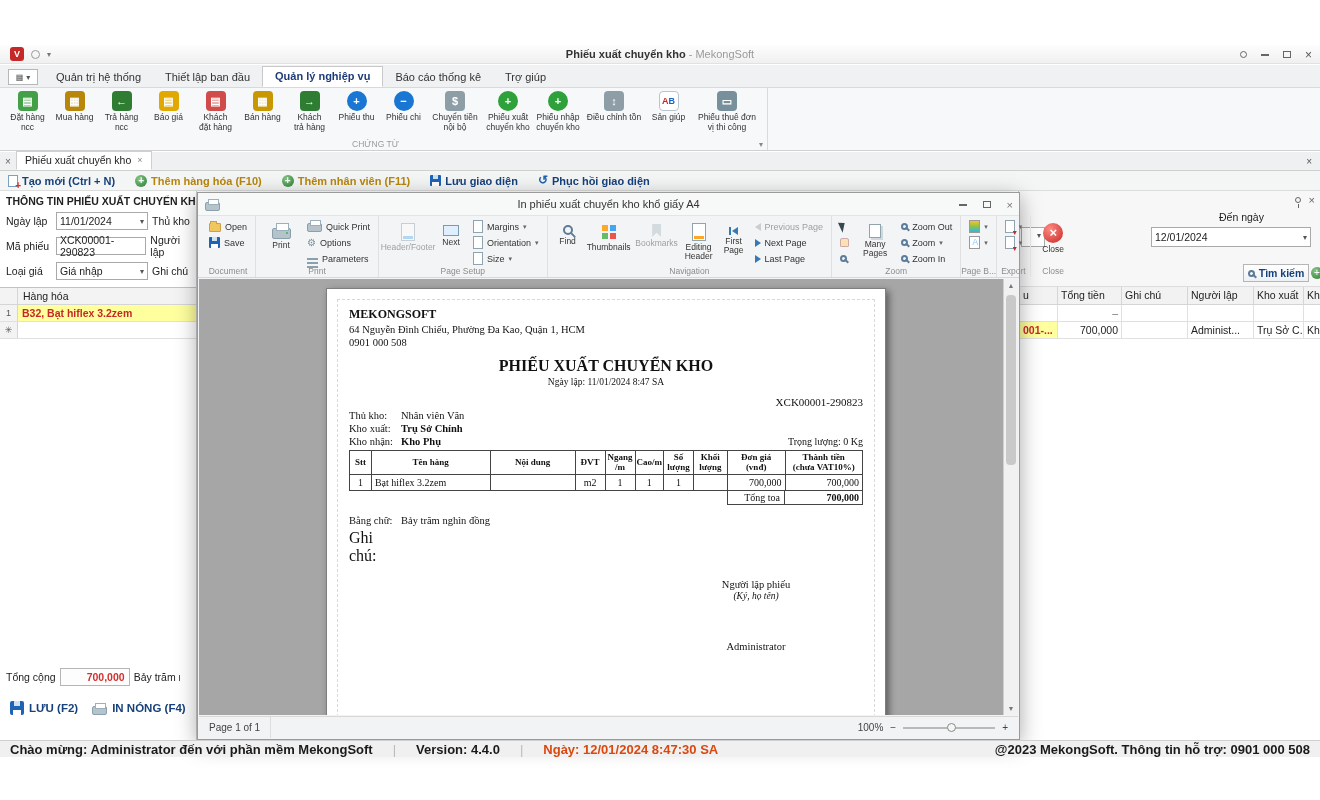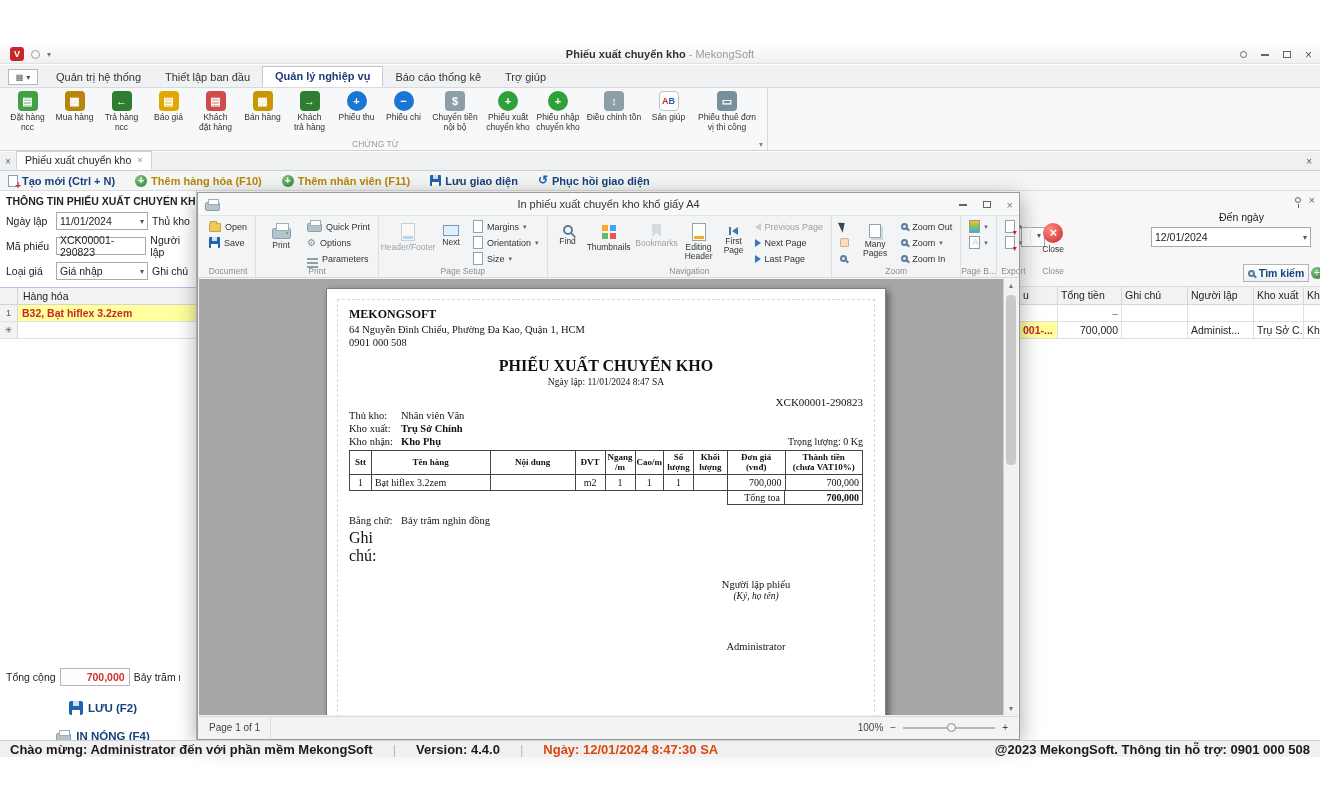--- a/index.html
+++ b/index.html
@@ -86,21 +86,21 @@
   .lp-gh { display:flex; height:17px; background:#f3f3f4; border-bottom:1px solid #d5d5d5; align-items:center; }
   .lp-gh .mk { width:18px; border-right:1px solid #d5d5d5; height:100%; }
   .lp-gh .cn { padding-left:5px; }
   .lp-gr { display:flex; height:17px; border-bottom:1px solid #e0e0e0; align-items:center; }
   .lp-gr .mk { width:18px; border-right:1px solid #d5d5d5; height:100%; text-align:center; font-size:9px; color:#555; line-height:17px; background:#f3f3f4; }
   .lp-gr .cell { flex:1; height:100%; line-height:17px; padding-left:4px; }
   .lp-gr.item .cell { background:#ffff9e; color:#c62828; font-weight:bold; white-space:nowrap; overflow:hidden; }
   .lp-total { position:absolute; left:0; top:477px; width:100%; display:flex; align-items:center; gap:4px; padding-left:6px; font-size:10.5px; }
   .lp-total .box { width:70px; height:18px; border:1px solid #b5b5b5; background:#fdfdfd; color:#d32f2f; font-weight:bold; text-align:right; line-height:17px; padding-right:4px; }
   .lp-total .words { color:#222; white-space:nowrap; overflow:hidden; width:46px; }
-  .lp-buttons { position:absolute; left:0; top:510px; width:100%; display:flex; gap:14px; padding-left:10px; align-items:center;flex-direction:column; }
+  .lp-buttons { position:absolute; left:0; top:510px; width:100%; display:flex; gap:14px; padding-left:10px; align-items:center; }
   .lp-btn { display:flex; gap:5px; align-items:center; color:#16417c; font-weight:bold; font-size:11.5px; }
   .flp2 { width:14px; height:14px; background:#1e63b4; position:relative; border-radius:2px; }
   .flp2::before { content:""; position:absolute; top:0; left:4px; width:6px; height:5px; background:#cfe0f2; }
   .flp2::after { content:""; position:absolute; bottom:0; left:3px; width:8px; height:5px; background:#fff; }
   .prn-s { width:15px; height:9px; background:#b6c3cb; border:1px solid #8aa0ad; border-radius:2px; position:relative; margin-top:4px; }
   .prn-s::before { content:""; position:absolute; top:-4px; left:2px; width:9px; height:4px; background:#fff; border:1px solid #9ab0bd; }
 
   
   .rightpanel { position:absolute; left:1018px; top:191px; width:302px; height:549px; background:#fff; border-left:1px solid #ccc; overflow:hidden; }
   .rp-top { position:absolute; left:0; top:0; width:100%; height:96px; background:#f7f7f8; border-bottom:1px solid #ddd; }

